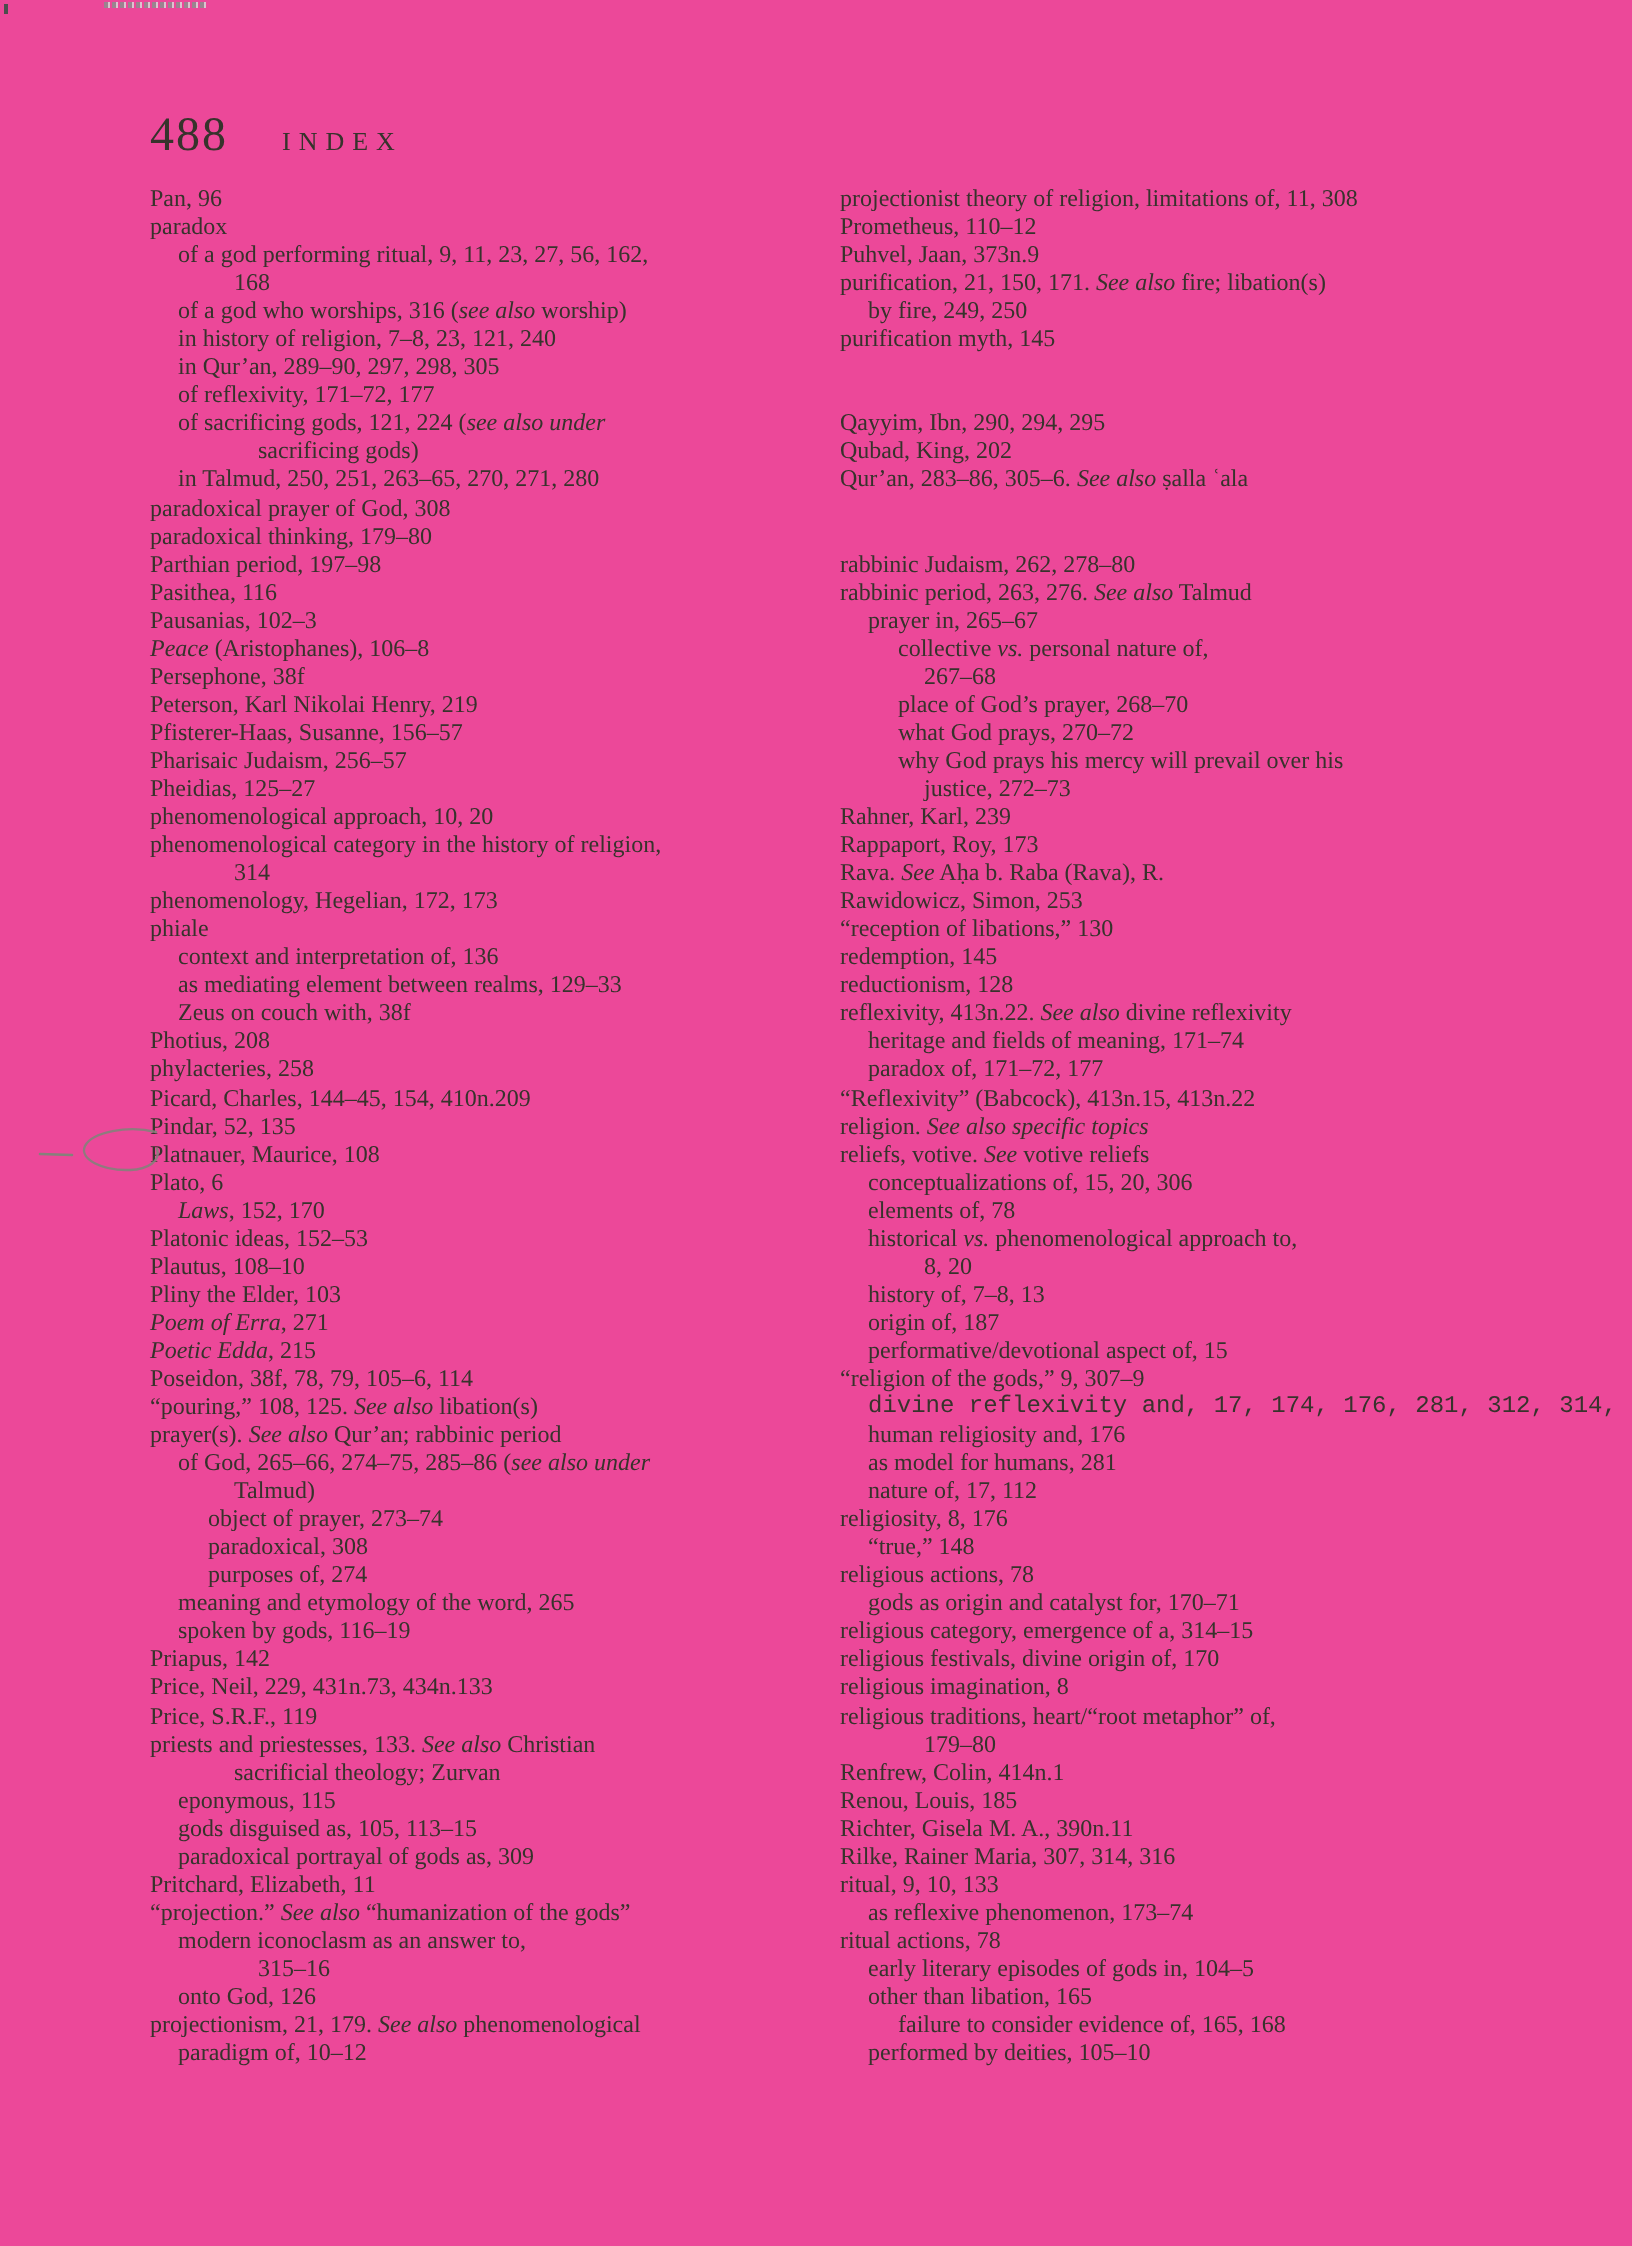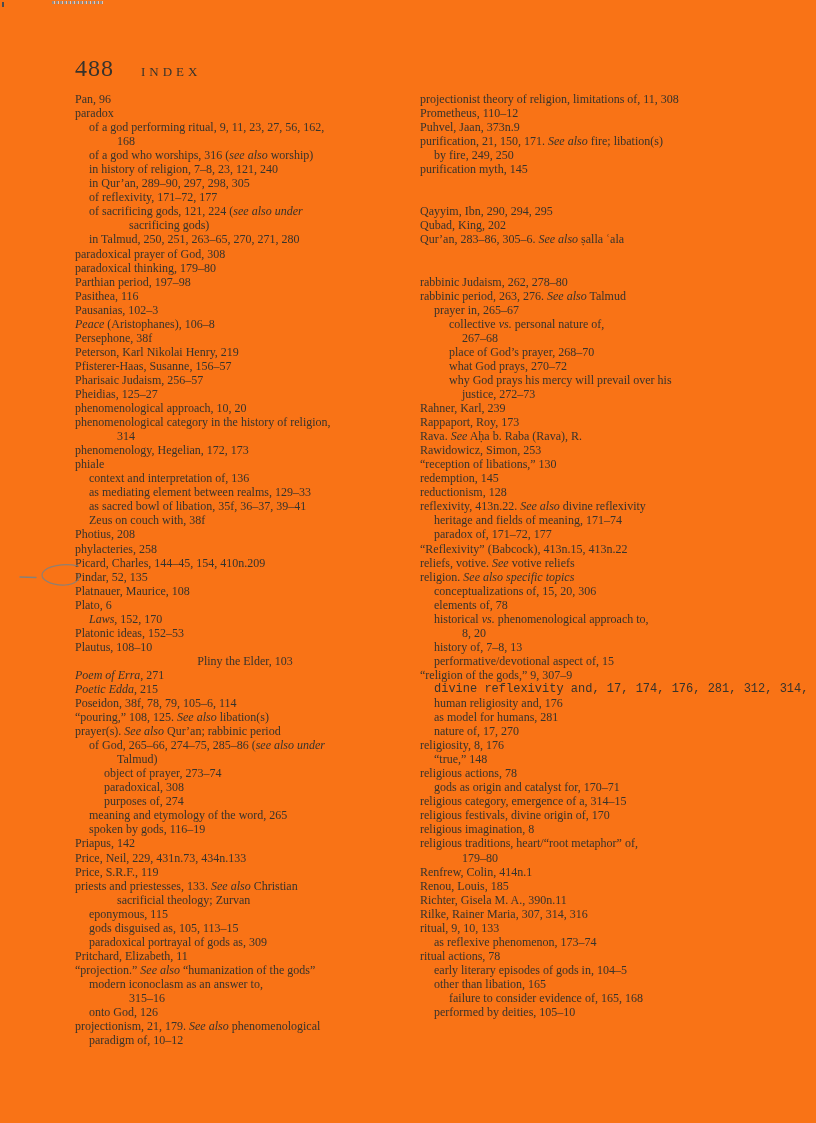--- a/index.html
+++ b/index.html
@@ -2,21 +2,21 @@
 <html><head>
 <meta charset="utf-8">
 <style>
   html,body{margin:0;padding:0;background:#ffffff;}
   body{
     width:816px;height:1123px;position:relative;overflow:hidden;
     font-family:"Liberation Serif","DejaVu Serif",serif;
     color:#37332c;
     -webkit-font-smoothing:antialiased;
   }
-  .page{position:absolute;inset:0;background:#f97316;}
+  .page{position:absolute;inset:0;background:#ec4899;}
   .running-head{
     position:absolute;left:75px;top:55px;
     display:flex;align-items:baseline;gap:27px;
   }
   .folio{font-size:24px;letter-spacing:1px;color:#37332c;}
   .head-title{font-size:13px;letter-spacing:4px;color:#37332c;}
   .col{
     position:absolute;top:92px;width:385px;
     font-size:12px;line-height:14.05px;
   }
@@ -70,32 +70,31 @@
       <div class="iline" style="padding-left: 0px;"><span>Pfisterer-Haas, Susanne, 156–57</span></div>
       <div class="iline" style="padding-left: 0px;"><span>Pharisaic Judaism, 256–57</span></div>
       <div class="iline" style="padding-left: 0px;"><span>Pheidias, 125–27</span></div>
       <div class="iline" style="padding-left: 0px;"><span>phenomenological approach, 10, 20</span></div>
       <div class="iline" style="padding-left: 0px;"><span>phenomenological category in the history of religion,</span></div>
       <div class="iline" style="padding-left: 42px;"><span>314</span></div>
       <div class="iline" style="padding-left: 0px;"><span>phenomenology, Hegelian, 172, 173</span></div>
       <div class="iline" style="padding-left: 0px;"><span>phiale</span></div>
       <div class="iline" style="padding-left: 14px;"><span>context and interpretation of, 136</span></div>
       <div class="iline" style="padding-left: 14px;"><span>as mediating element between realms, 129–33</span></div>
-      <div class="iline" style="padding-left: 14px;"><span>as sacred bowl of libation, 35f, 36–37, 39–41</span></div>
       <div class="iline" style="padding-left: 14px;"><span>Zeus on couch with, 38f</span></div>
       <div class="iline" style="padding-left: 0px;"><span>Photius, 208</span></div>
       <div class="iline" style="padding-left: 0px;"><span>phylacteries, 258</span></div>
       <div class="iline" style="padding-left: 0px;"><span>Picard, Charles, 144–45, 154, 410n.209</span></div>
       <div class="iline" style="padding-left: 0px;"><span>Pindar, 52, 135</span></div>
       <div class="iline" style="padding-left: 0px;"><span>Platnauer, Maurice, 108</span></div>
       <div class="iline" style="padding-left: 0px;"><span>Plato, 6</span></div>
       <div class="iline" style="padding-left: 14px;"><i>Laws</i><span>, 152, 170</span></div>
       <div class="iline" style="padding-left: 0px;"><span>Platonic ideas, 152–53</span></div>
       <div class="iline" style="padding-left: 0px;"><span>Plautus, 108–10</span></div>
-      <div class="iline" style="padding-left: 0px; text-align: center;"><span>Pliny the Elder, 103</span></div>
+      <div class="iline" style="padding-left: 0px;"><span>Pliny the Elder, 103</span></div>
       <div class="iline" style="padding-left: 0px;"><i>Poem of Erra</i><span>, 271</span></div>
       <div class="iline" style="padding-left: 0px;"><i>Poetic Edda</i><span>, 215</span></div>
       <div class="iline" style="padding-left: 0px;"><span>Poseidon, 38f, 78, 79, 105–6, 114</span></div>
       <div class="iline" style="padding-left: 0px;"><span>“pouring,” 108, 125. </span><i>See also</i><span> libation(s)</span></div>
       <div class="iline" style="padding-left: 0px;"><span>prayer(s). </span><i>See also</i><span> Qur’an; rabbinic period</span></div>
       <div class="iline" style="padding-left: 14px;"><span>of God, 265–66, 274–75, 285–86 (</span><i>see also under</i></div>
       <div class="iline" style="padding-left: 42px;"><span>Talmud)</span></div>
       <div class="iline" style="padding-left: 29px;"><span>object of prayer, 273–74</span></div>
       <div class="iline" style="padding-left: 29px;"><span>paradoxical, 308</span></div>
       <div class="iline" style="padding-left: 29px;"><span>purposes of, 274</span></div>
@@ -144,33 +143,34 @@
       <div class="iline" style="padding-left: 0px;"><span>Rappaport, Roy, 173</span></div>
       <div class="iline" style="padding-left: 0px;"><span>Rava. </span><i>See</i><span> Aḥa b. Raba (Rava), R.</span></div>
       <div class="iline" style="padding-left: 0px;"><span>Rawidowicz, Simon, 253</span></div>
       <div class="iline" style="padding-left: 0px;"><span>“reception of libations,” 130</span></div>
       <div class="iline" style="padding-left: 0px;"><span>redemption, 145</span></div>
       <div class="iline" style="padding-left: 0px;"><span>reductionism, 128</span></div>
       <div class="iline" style="padding-left: 0px;"><span>reflexivity, 413n.22. </span><i>See also</i><span> divine reflexivity</span></div>
       <div class="iline" style="padding-left: 14px;"><span>heritage and fields of meaning, 171–74</span></div>
       <div class="iline" style="padding-left: 14px;"><span>paradox of, 171–72, 177</span></div>
       <div class="iline" style="padding-left: 0px;"><span>“Reflexivity” (Babcock), 413n.15, 413n.22</span></div>
+      <div class="iline" style="padding-left: 0px;"><span>religion. </span><i>See also specific topics</i></div>
       <div class="iline" style="padding-left: 0px;"><span>reliefs, votive. </span><i>See</i><span> votive reliefs</span></div>
-      <div class="iline" style="padding-left: 0px;"><span>religion. </span><i>See also specific topics</i></div>
       <div class="iline" style="padding-left: 14px;"><span>conceptualizations of, 15, 20, 306</span></div>
       <div class="iline" style="padding-left: 14px;"><span>elements of, 78</span></div>
       <div class="iline" style="padding-left: 14px;"><span>historical </span><i>vs.</i><span> phenomenological approach to,</span></div>
       <div class="iline" style="padding-left: 42px;"><span>8, 20</span></div>
       <div class="iline" style="padding-left: 14px;"><span>history of, 7–8, 13</span></div>
+      <div class="iline" style="padding-left: 14px;"><span>origin of, 187</span></div>
       <div class="iline" style="padding-left: 14px;"><span>performative/devotional aspect of, 15</span></div>
       <div class="iline" style="padding-left: 0px;"><span>“religion of the gods,” 9, 307–9</span></div>
       <div class="iline" style="padding-left: 14px; font-family: Liberation Mono, monospace;"><span>divine reflexivity and, 17, 174, 176, 281, 312, 314, 315</span></div>
       <div class="iline" style="padding-left: 14px;"><span>human religiosity and, 176</span></div>
       <div class="iline" style="padding-left: 14px;"><span>as model for humans, 281</span></div>
-      <div class="iline" style="padding-left: 14px;"><span>nature of, 17, 270</span></div>
+      <div class="iline" style="padding-left: 14px;"><span>nature of, 17, 112</span></div>
       <div class="iline" style="padding-left: 0px;"><span>religiosity, 8, 176</span></div>
       <div class="iline" style="padding-left: 14px;"><span>“true,” 148</span></div>
       <div class="iline" style="padding-left: 0px;"><span>religious actions, 78</span></div>
       <div class="iline" style="padding-left: 14px;"><span>gods as origin and catalyst for, 170–71</span></div>
       <div class="iline" style="padding-left: 0px;"><span>religious category, emergence of a, 314–15</span></div>
       <div class="iline" style="padding-left: 0px;"><span>religious festivals, divine origin of, 170</span></div>
       <div class="iline" style="padding-left: 0px;"><span>religious imagination, 8</span></div>
       <div class="iline" style="padding-left: 0px;"><span>religious traditions, heart/“root metaphor” of,</span></div>
       <div class="iline" style="padding-left: 42px;"><span>179–80</span></div>
       <div class="iline" style="padding-left: 0px;"><span>Renfrew, Colin, 414n.1</span></div>

